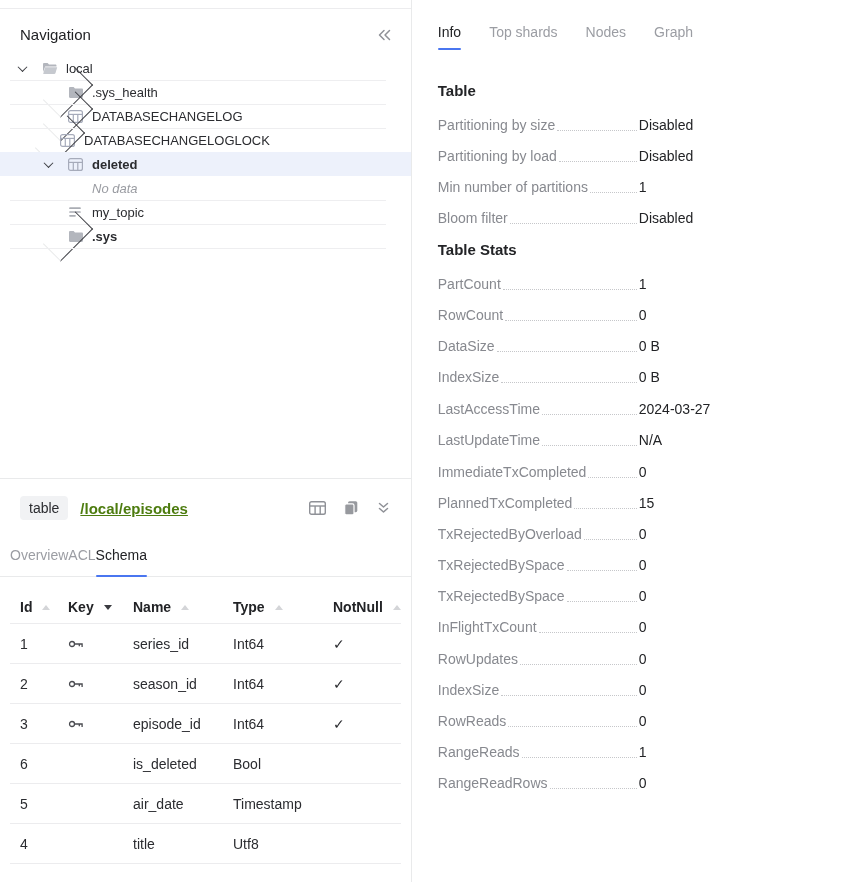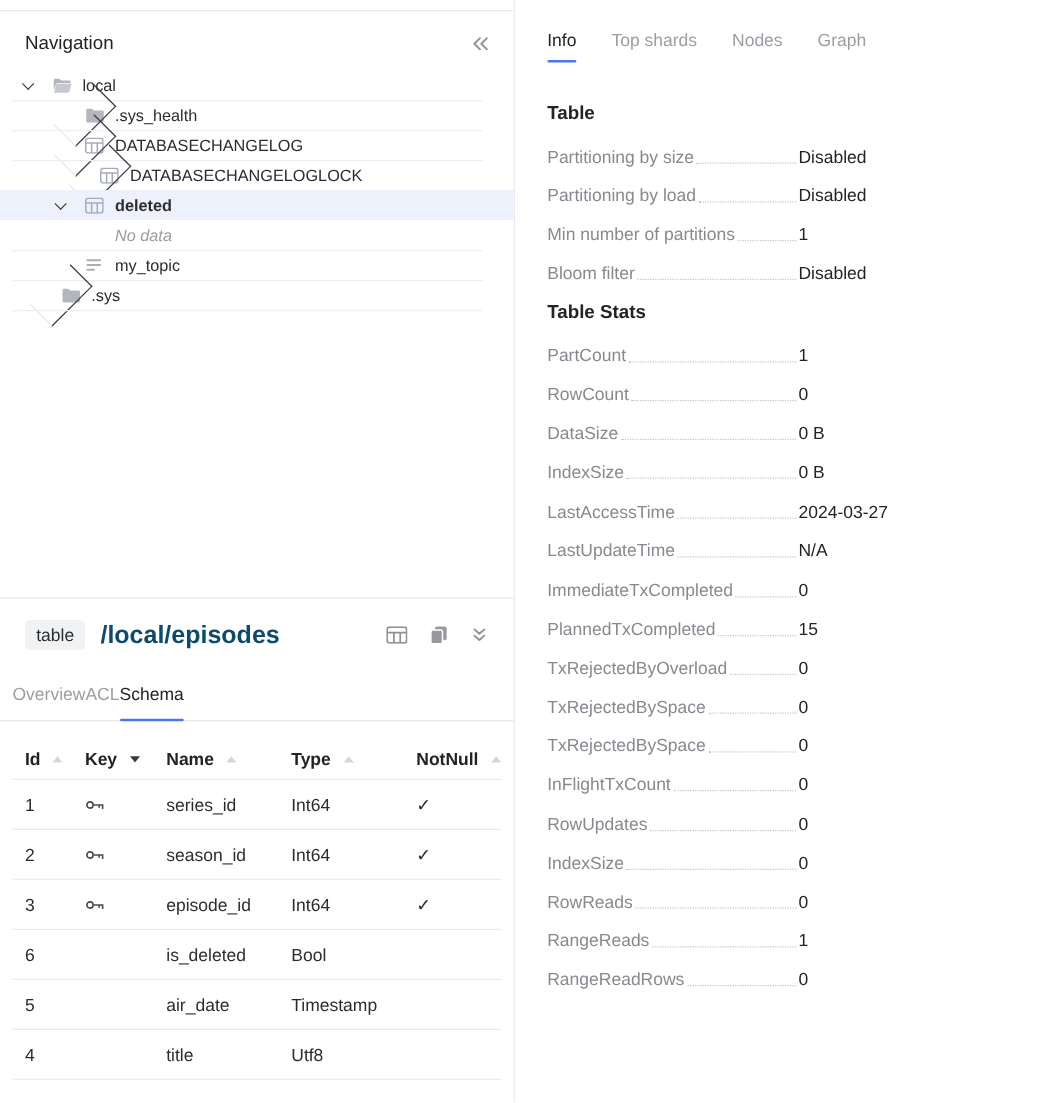--- a/index.html
+++ b/index.html
@@ -22,21 +22,21 @@
   .tree-row.muted .tree-label { color: #9a9ca2; font-style: italic; }
   .chev-slot { width: 26px; display: inline-flex; justify-content: flex-start; padding-left: 3px; }
   .icon-slot { width: 24px; display: inline-flex; align-items: center; }
   .chev { display: inline-block; width: 7px; height: 7px; border-right: 1.6px solid #3c3d42; border-bottom: 1.6px solid #3c3d42; }
   .chev.down { transform: rotate(45deg) translate(-1px,-1px); }
   .chev.right { transform: rotate(-45deg); }
 
   .schema-panel { border-top: 1px solid #e9eaeb; flex: 1; overflow: hidden; }
   .sp-header { display: flex; align-items: center; padding: 17px 20px 13px 20px; }
   .badge { background: #f1f2f4; border-radius: 4px; padding: 4px 9px; font-size: 14px; color: #2b2c30; }
-  .sp-path { margin-left: 12px; font-size: 20px; font-weight: 700; color: #0c4a6e; }
+  .sp-path { margin-left: 12px; font-size: 15px; font-weight: 700; color: #4d7c0f; text-decoration: underline; }
   .sp-actions { margin-left: auto; display: flex; align-items: center; gap: 17px; }
 
   .sp-tabs { display: flex; padding: 14px 0 0 10px; border-bottom: 1px solid #e9eaeb; }
   .sp-tab { font-size: 14px; color: #9b9da3; padding-bottom: 13px; position: relative; cursor: pointer; }
   .sp-tab.active { color: #222326; }
   .sp-tab.active::after { content: ""; position: absolute; left: 0; right: 0; bottom: -1px; height: 2px; background: #4a76f0; border-radius: 2px; }
 
   .schema-table { margin: 14px 10px 0 10px; }
   .st-row { display: grid; grid-template-columns: 48px 65px 100px 100px 1fr; align-items: center; border-bottom: 1px solid #ececee; }
   .st-row.head { height: 33px; font-weight: 700; font-size: 14px; color: #222326; }
@@ -112,21 +112,21 @@
             <span class="icon-slot">
               <svg width="15" height="13" viewBox="0 0 15 13">
                 <rect x="0.6" y="0.6" width="13.8" height="11.8" rx="2" fill="none" stroke="#a6abba" stroke-width="1.2"></rect>
                 <line x1="0.6" y1="4.4" x2="14.4" y2="4.4" stroke="#a6abba" stroke-width="1.2"></line>
                 <line x1="5.3" y1="4.4" x2="5.3" y2="12.4" stroke="#a6abba" stroke-width="1.2"></line>
                 <line x1="9.8" y1="4.4" x2="9.8" y2="12.4" stroke="#a6abba" stroke-width="1.2"></line>
               </svg>
             </span>
             <span class="tree-label">DATABASECHANGELOG</span>
           </div>
-          <div class="tree-row" style="padding-left: 54px;">
+          <div class="tree-row" style="padding-left: 34px;">
             <span class="chev-slot">
               <span class="chev right"></span>
             </span>
             <span class="icon-slot">
               <svg width="15" height="13" viewBox="0 0 15 13">
                 <rect x="0.6" y="0.6" width="13.8" height="11.8" rx="2" fill="none" stroke="#a6abba" stroke-width="1.2"></rect>
                 <line x1="0.6" y1="4.4" x2="14.4" y2="4.4" stroke="#a6abba" stroke-width="1.2"></line>
                 <line x1="5.3" y1="4.4" x2="5.3" y2="12.4" stroke="#a6abba" stroke-width="1.2"></line>
                 <line x1="9.8" y1="4.4" x2="9.8" y2="12.4" stroke="#a6abba" stroke-width="1.2"></line>
               </svg>
@@ -158,21 +158,21 @@
               <svg width="14" height="12" viewBox="0 0 14 12">
                 <g stroke="#aaadb4" stroke-width="1.7" stroke-linecap="round">
                   <line x1="2" y1="2.2" x2="12" y2="2.2"></line>
                   <line x1="2" y1="6" x2="12" y2="6"></line>
                   <line x1="2" y1="9.8" x2="7" y2="9.8"></line>
                 </g>
               </svg>
             </span>
             <span class="tree-label">my_topic</span>
           </div>
-          <div class="tree-row" style="padding-left: 23px;">
+          <div class="tree-row" style="padding-left: 42px; font-weight: bold;">
             <span class="chev-slot">
               <span class="chev right"></span>
             </span>
             <span class="icon-slot">
               <svg width="16" height="13" viewBox="0 0 16 13">
                 <path d="M1 2.2C1 1.5 1.5 1 2.2 1h3.4L7 2.4h6.8c.7 0 1.2.5 1.2 1.2v7.2c0 .7-.5 1.2-1.2 1.2H2.2C1.5 12 1 11.5 1 10.8V2.2z" fill="#b3b6bd"></path>
               </svg>
             </span>
             <span class="tree-label">.sys</span>
           </div>

